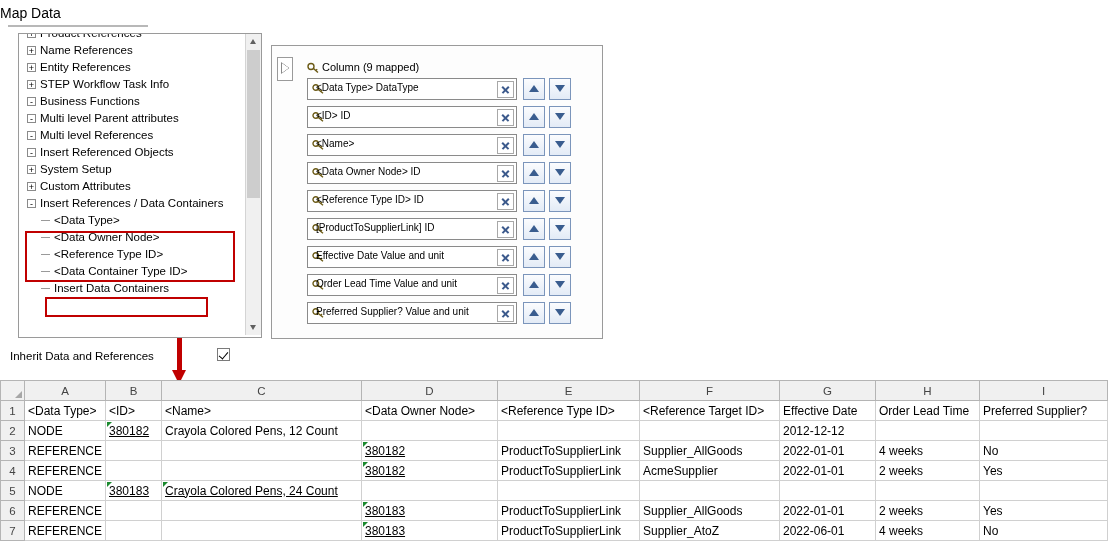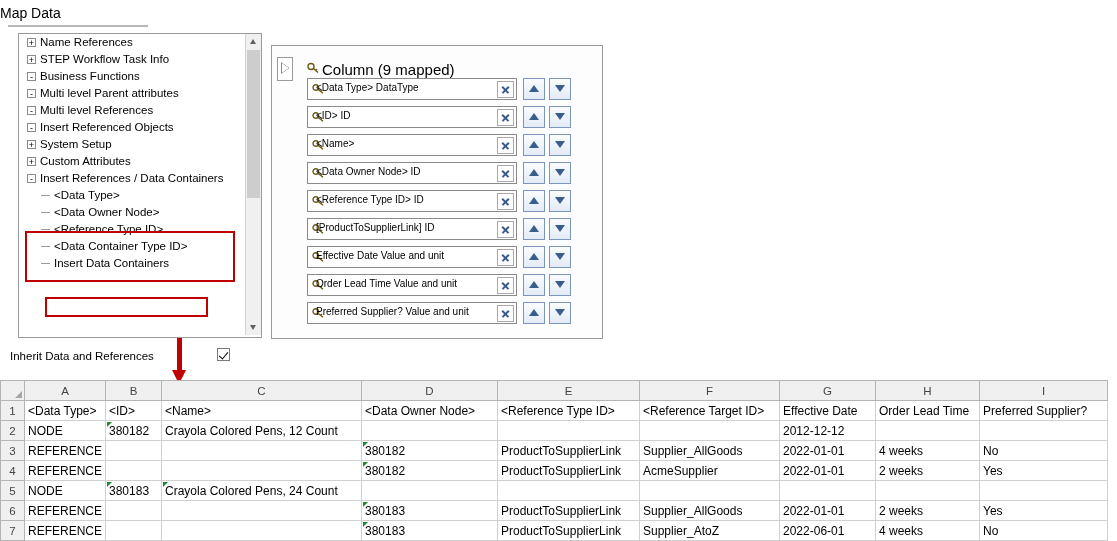--- a/index.html
+++ b/index.html
@@ -195,21 +195,21 @@
     border-left: 8px solid #888;
   }
   .key-icon {
     position: absolute;
     left: 307px; top: 62px;
     width: 12px; height: 12px;
   }
   .col-title {
     position: absolute;
     left: 322px; top: 61px;
-    font-size: 15px;
+    font-size: 11px;
     text-align: right;
   }
 
   .map-rows {
     position: absolute;
     left: 307px; top: 78px;
   }
   .map-row {
     position: relative;
     height: 28px;
@@ -339,42 +339,44 @@
     position: relative;
   }
   .sheet td.corner:after {
     content: "";
     position: absolute;
     right: 2px; bottom: 2px;
     width: 0; height: 0;
     border-left: 7px solid transparent;
     border-bottom: 7px solid #a6a6a6;
   }
-  td.errmark { position: relative; }
+  td.errmark { position: relative; text-decoration: underline; }
   td.errmark:before {
     content: "";
     position: absolute;
     left: 1px; top: 1px;
     width: 0; height: 0;
     border-left: 5px solid #1a8a2e;
     border-bottom: 5px solid transparent;
   }
 </style>
 </head>
 <body>
 
 <div id="root">
 
   <div class="dialog">
     <div class="dialog-title">Map Data</div>
     <div class="title-underline"></div>
 
     <div class="tree-panel">
       <div class="tree-scroll" id="tree-scroll">
+          <div class="tree-item indent1" style="margin-top: -9px;"><span class="exp">+</span><span class="lbl">Product References</span></div>
           <div class="tree-item indent1"><span class="exp">+</span><span class="lbl">Name References</span></div>
+          <div class="tree-item indent1"><span class="exp">+</span><span class="lbl">Entity References</span></div>
           <div class="tree-item indent1"><span class="exp">+</span><span class="lbl">STEP Workflow Task Info</span></div>
           <div class="tree-item indent1"><span class="exp">-</span><span class="lbl">Business Functions</span></div>
           <div class="tree-item indent1"><span class="exp">-</span><span class="lbl">Multi level Parent attributes</span></div>
           <div class="tree-item indent1"><span class="exp">-</span><span class="lbl">Multi level References</span></div>
           <div class="tree-item indent1"><span class="exp">-</span><span class="lbl">Insert Referenced Objects</span></div>
           <div class="tree-item indent1"><span class="exp">+</span><span class="lbl">System Setup</span></div>
           <div class="tree-item indent1"><span class="exp">+</span><span class="lbl">Custom Attributes</span></div>
           <div class="tree-item indent1"><span class="exp">-</span><span class="lbl">Insert References / Data Containers</span></div>
           <div class="tree-item indent2"><span class="dash"></span><span class="lbl">&lt;Data Type&gt;</span></div>
           <div class="tree-item indent2"><span class="dash"></span><span class="lbl">&lt;Data Owner Node&gt;</span></div>

